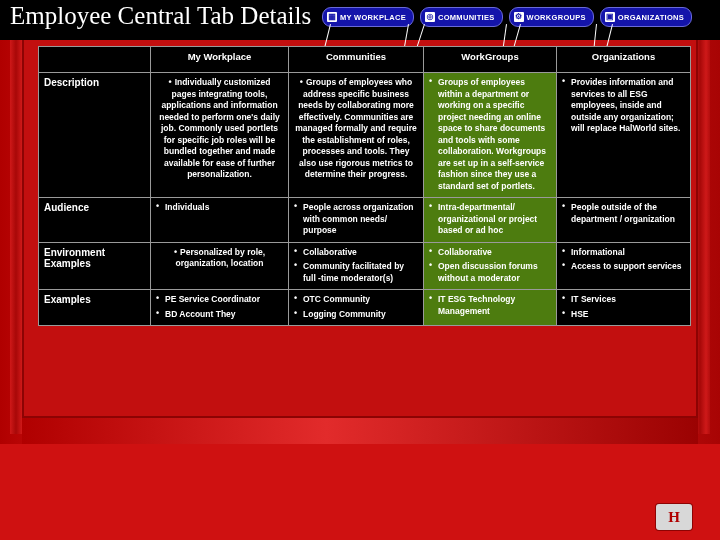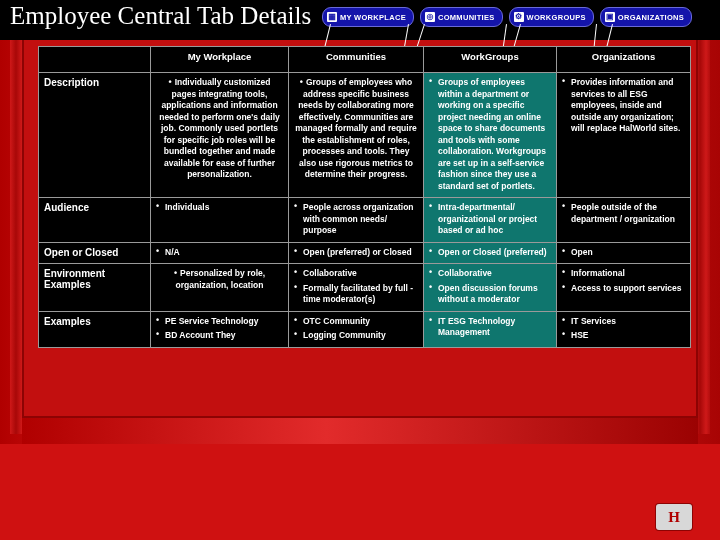--- a/index.html
+++ b/index.html
@@ -153,21 +153,21 @@
     padding-top: 7px;
   }
   td.cell {
     background: #000000;
     color: #ffffff;
     font-size: 8.5px;
     line-height: 11.5px;
     font-weight: bold;
   }
   td.cell.blue {
-    background: #0f766e;
+    background: #4d7c0f;
   }
   ul.bullets {
     list-style: none;
     margin: 0;
     padding: 0;
   }
   ul.bullets li {
     position: relative;
     padding-left: 9px;
     margin-bottom: 3px;
@@ -322,55 +322,32 @@
                   <li>Intra-departmental/ organizational or project based or ad hoc</li>
                 </ul>
             </td>
             <td class="cell">
               <ul class="bullets">
                   <li>People outside of the department / organization</li>
                 </ul>
             </td>
           </tr>
 
-          <tr>
-            <td class="rowhead">Open or Closed</td>
-            <td class="cell">
-              <ul class="bullets">
-                  <li>N/A</li>
-                </ul>
-            </td>
-            <td class="cell">
-              <ul class="bullets">
-                  <li>Open (preferred) or Closed</li>
-                </ul>
-            </td>
-            <td class="cell blue">
-              <ul class="bullets">
-                  <li>Open or Closed (preferred)</li>
-                </ul>
-            </td>
-            <td class="cell">
-              <ul class="bullets">
-                  <li>Open</li>
-                </ul>
-            </td>
-          </tr>
 
           <tr>
             <td class="rowhead">Environment Examples</td>
             <td class="cell ctr">
               <ul class="bullets">
                   <li>Personalized by role, organization, location</li>
                 </ul>
             </td>
             <td class="cell">
               <ul class="bullets">
                 <li>Collaborative</li>
-                <li>Formally facilitated by full -time moderator(s)</li>
+                <li>Community facilitated by full -time moderator(s)</li>
               </ul>
             </td>
             <td class="cell blue">
               <ul class="bullets">
                 <li>Collaborative</li>
                 <li>Open discussion forums without a moderator</li>
               </ul>
             </td>
             <td class="cell">
               <ul class="bullets">
@@ -378,21 +355,21 @@
                 <li>Access to support services</li>
               </ul>
             </td>
           </tr>
 
 
           <tr>
             <td class="rowhead">Examples</td>
             <td class="cell">
               <ul class="bullets">
-                <li>PE Service Technology</li>
+                <li>PE Service Coordinator</li>
                 <li>BD Account They</li>
               </ul>
             </td>
             <td class="cell">
               <ul class="bullets">
                 <li>OTC Community</li>
                 <li>Logging Community</li>
               </ul>
             </td>
             <td class="cell blue">

